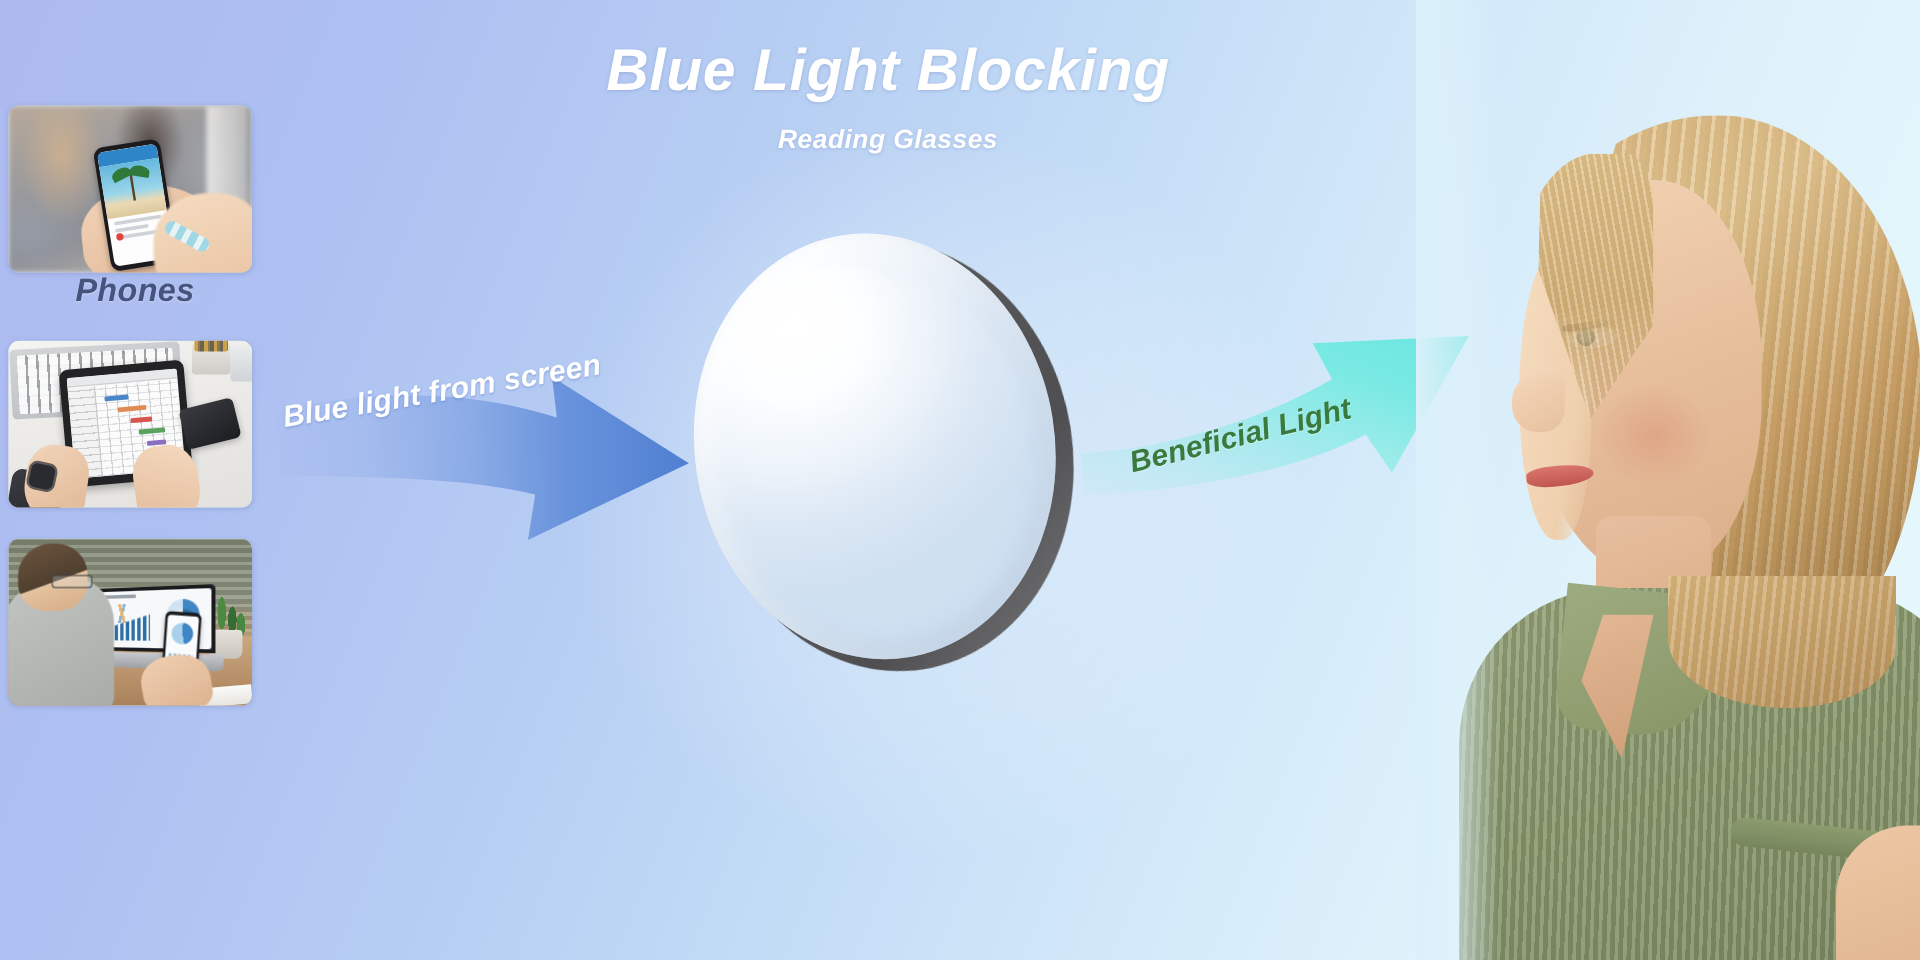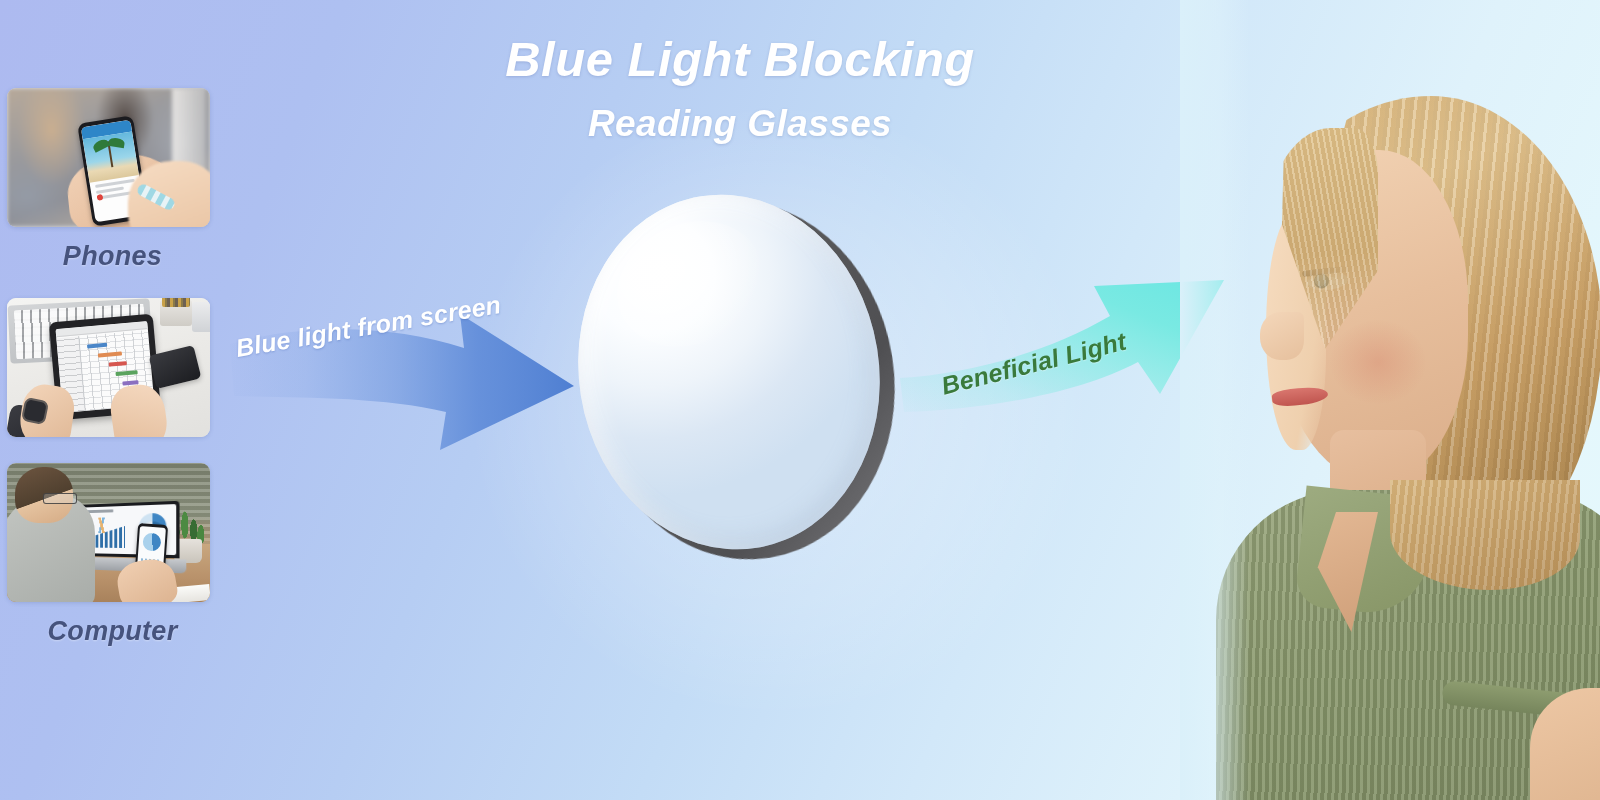--- a/index.html
+++ b/index.html
@@ -58,21 +58,21 @@
     line-height: 1.06;
     text-shadow: 0 1px 3px rgba(90,110,170,0.30);
   }
   .subtitle {
     position: absolute;
     left: 240px;
     top: 103px;
     width: 1000px;
     text-align: center;
     color: #ffffff;
-    font-size: 37px;
+    font-size: 22px;
     font-weight: bold;
     letter-spacing: 0.4px;
     text-shadow: 0 1px 3px rgba(90,110,170,0.28);
   }
 
   
   .device-col {
     position: absolute;
     left: 0;
     top: 88px;
@@ -87,21 +87,20 @@
     border-radius: 9px;
     overflow: hidden;
     box-shadow: 0 1px 4px rgba(70,90,150,0.22);
     background: #dfe3ea;
   }
   .device-label {
     text-align: center;
     color: #46537d;
     font-size: 27px;
     font-weight: bold;
-    margin-top: 14px;
     letter-spacing: 0.3px;
     text-shadow: 0 1px 2px rgba(255,255,255,0.35);
   }
   .gap-a { height: 26px; }
   .gap-b { height: 26px; }
 
   
   .t1-bg {
     position: absolute; inset: 0;
     background:
@@ -661,21 +660,20 @@
           <div class="t3-pscreen">
             <div class="t3-ppie"></div>
             <div class="t3-pbars"></div>
           </div>
         </div>
         <div class="t3-hand3"></div>
         <div class="t3-man"></div>
         <div class="t3-head"></div>
         <div class="t3-glasses"></div>
       </div>
-      <div class="device-label">Computer</div>
     </div>
 
   </div>
 
   <div class="arrow-blue">
     <svg viewBox="0 0 360 180" preserveAspectRatio="none" aria-hidden="true">
       <defs>
         <linearGradient id="gblue" x1="0" y1="0" x2="1" y2="0">
           <stop offset="0%" stop-color="#5584d6" stop-opacity="0.02"></stop>
           <stop offset="22%" stop-color="#5584d6" stop-opacity="0.14"></stop>

